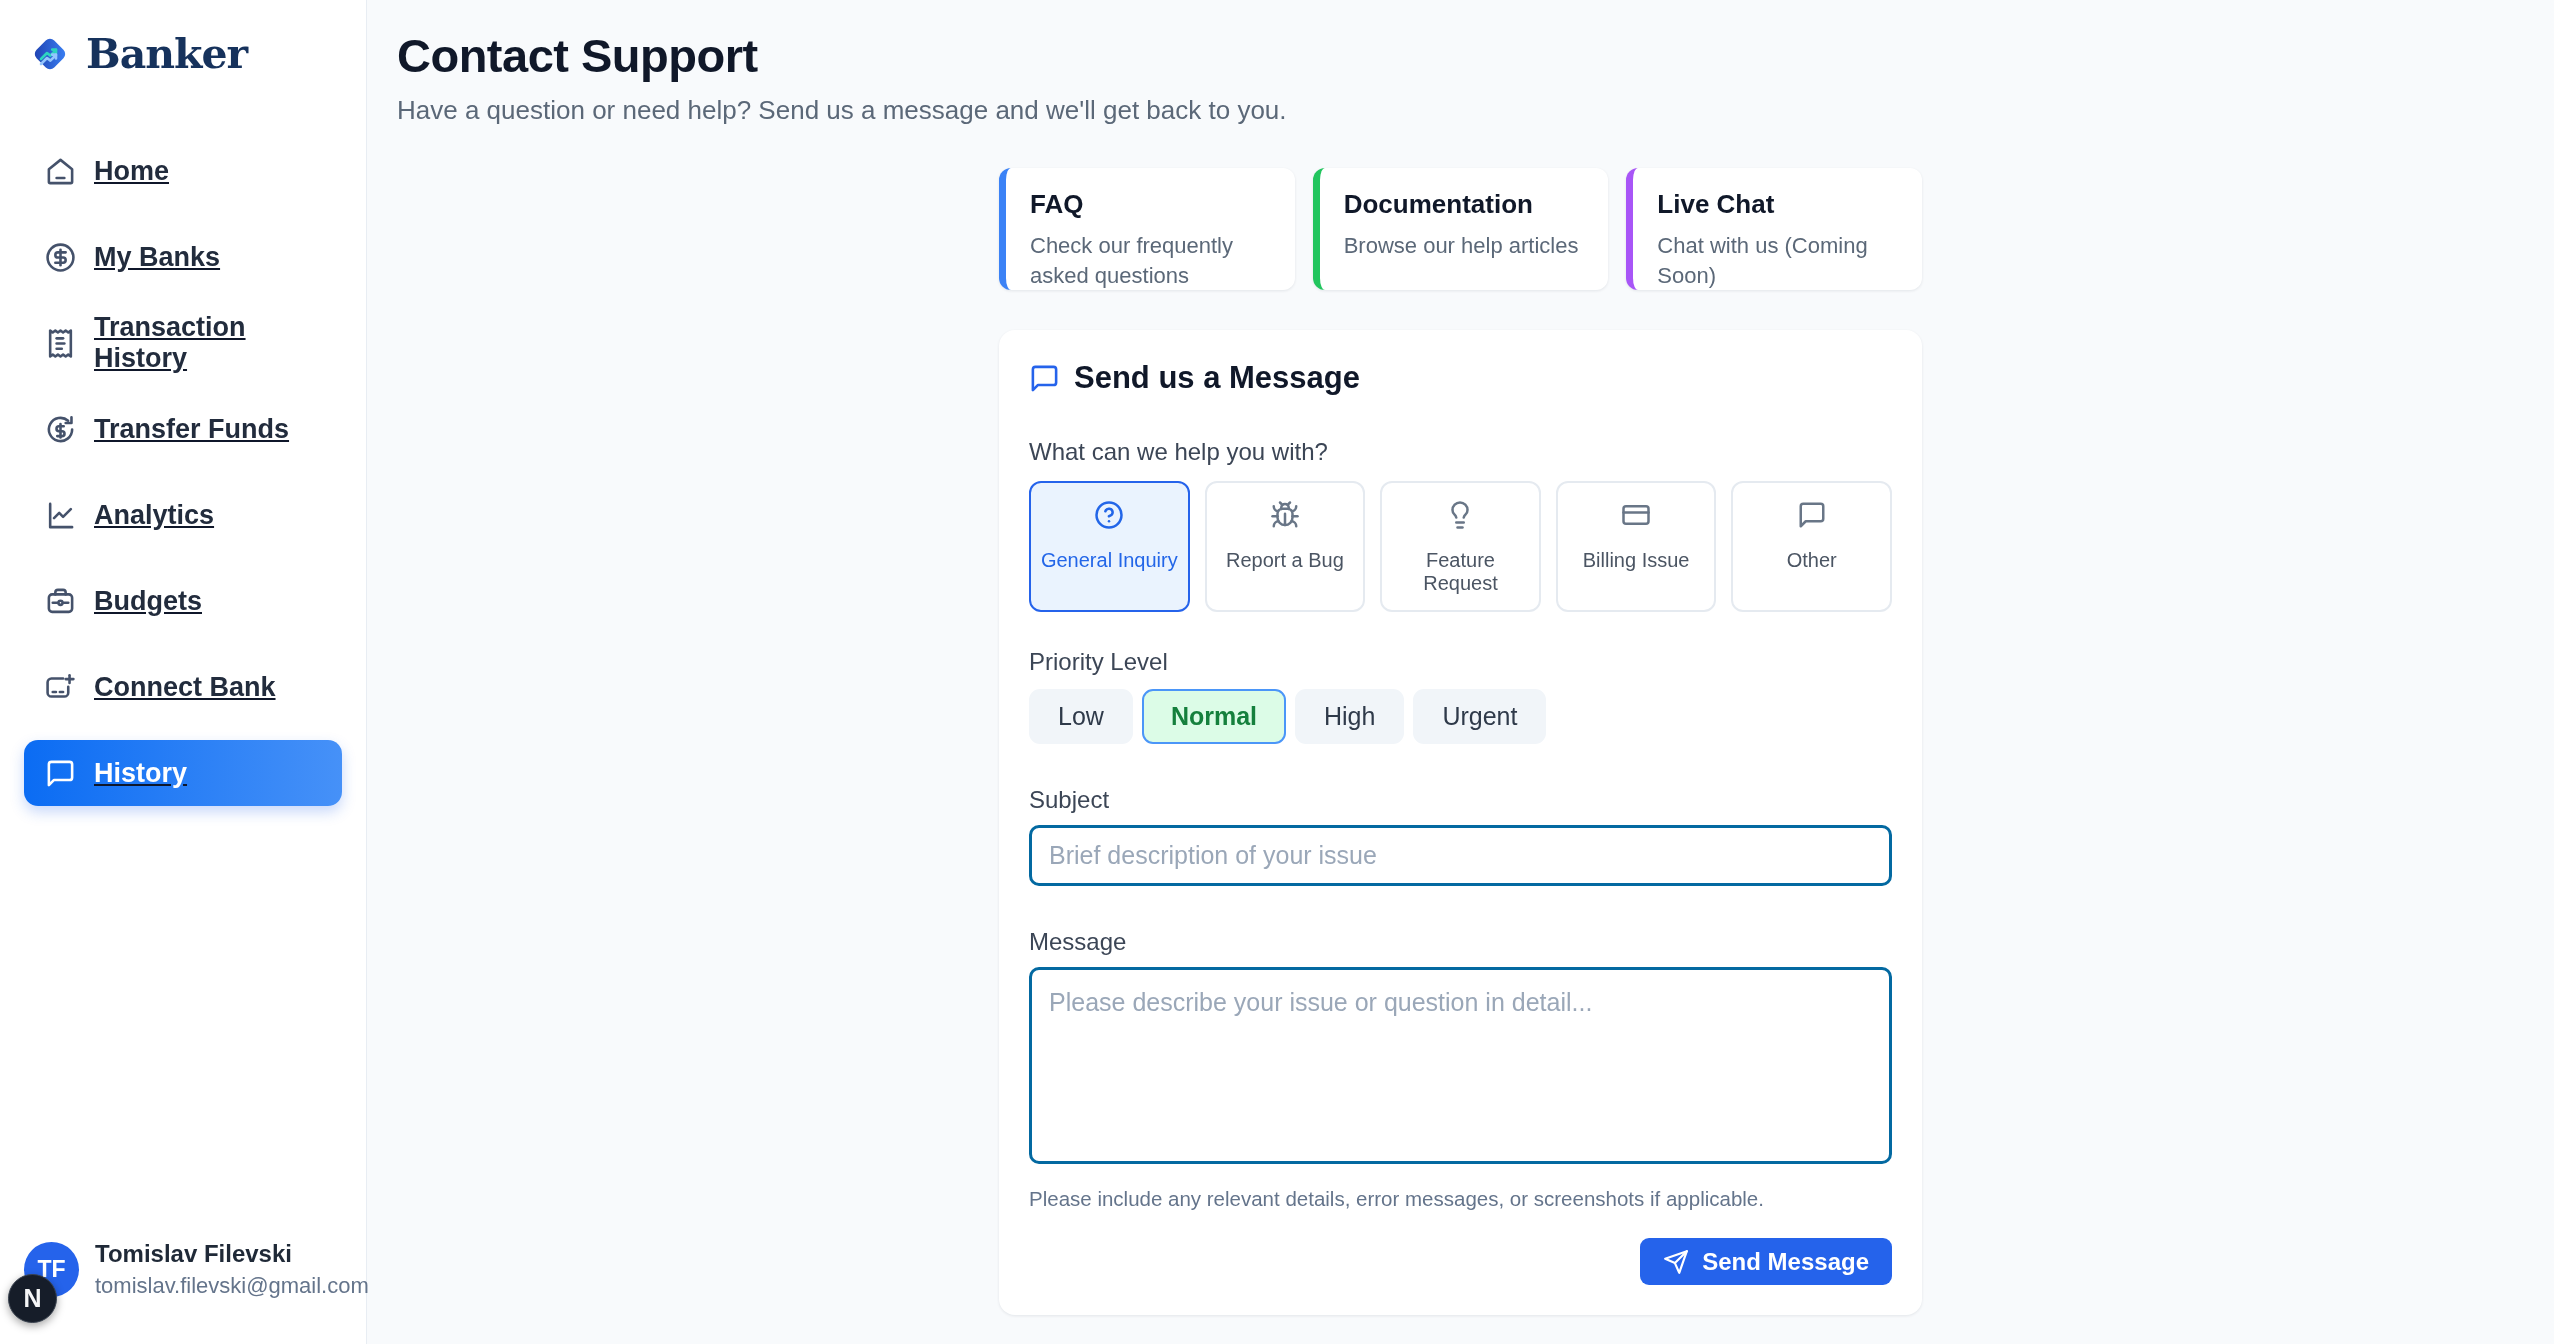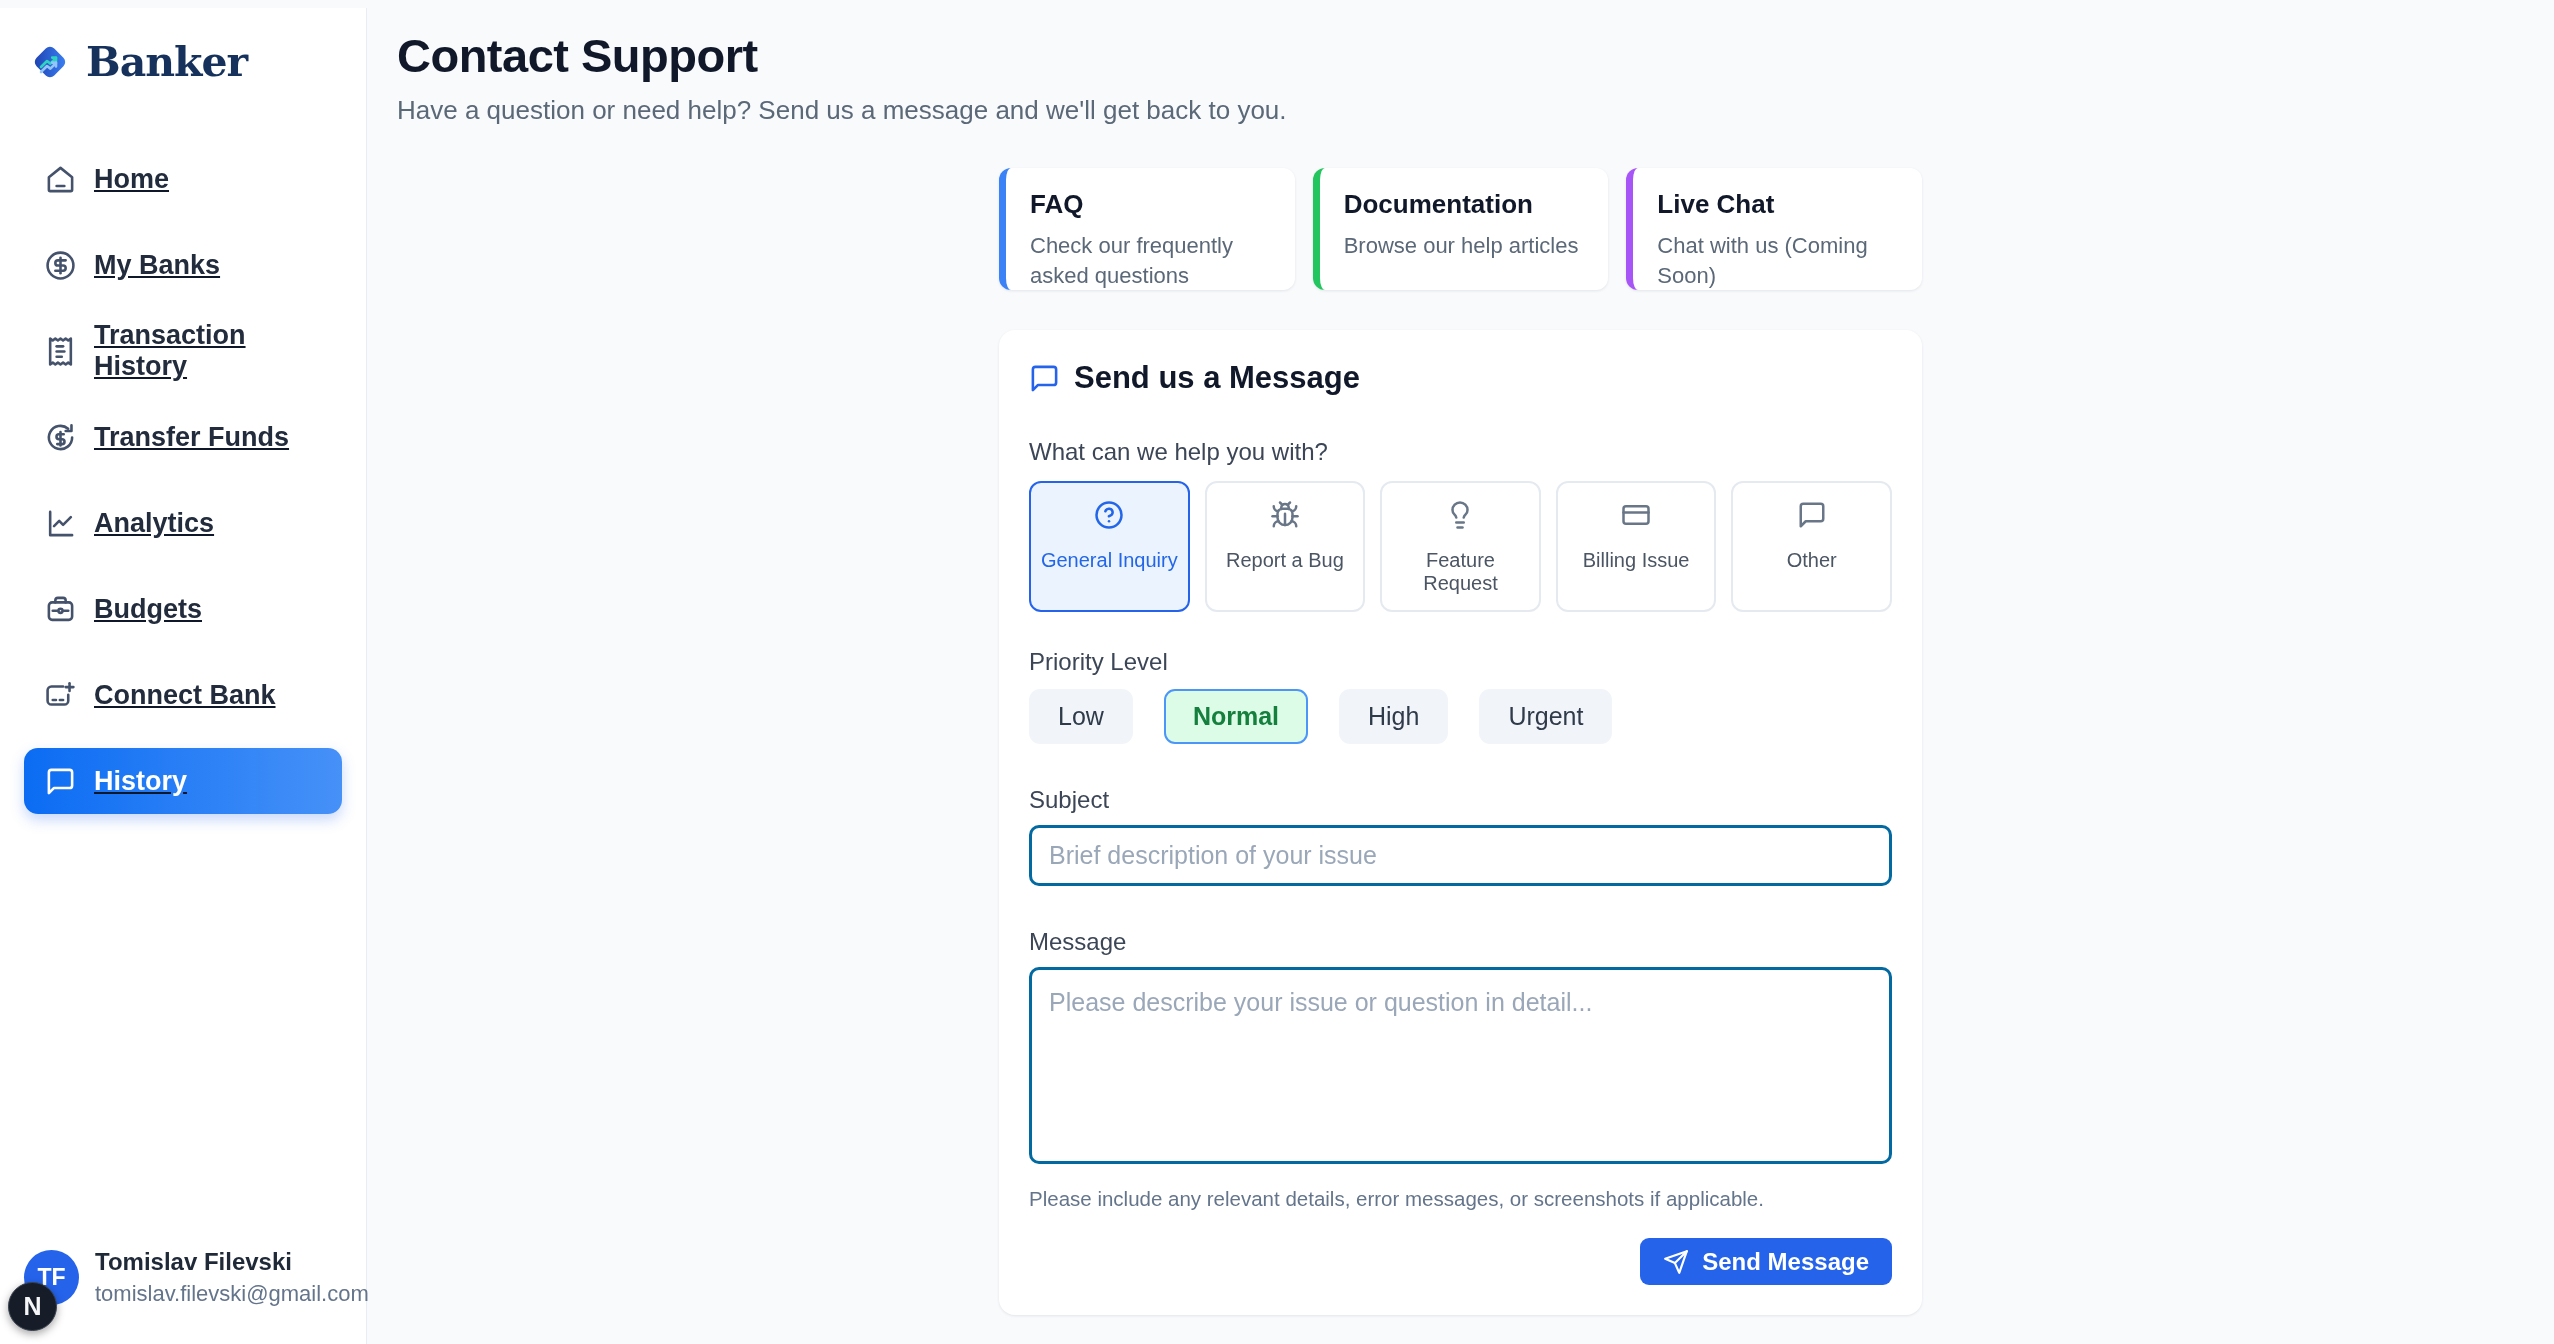--- a/index.html
+++ b/index.html
@@ -6,21 +6,21 @@
   html,body { width: 2554px; height: 1344px; overflow: hidden; }
   body {
     font-family: "Liberation Sans", sans-serif;
     background: #f8fafc;
     color: #0f172a;
   }
   .app { position: relative; width: 2554px; height: 1344px; }
 
   
   .sidebar {
-    position: absolute; left: 0; top: 8px; bottom: 0; width: 367px;
+    position: absolute; left: 0; top: 0; bottom: 0; width: 367px;
     background: #ffffff; border-right: 1px solid #e8edf3;
     padding: 30px 24px;
   }
   .logo { display: flex; align-items: center; gap: 12px; padding-left: 2px; cursor: pointer; }
   .logo-text {
     font-family: "DejaVu Serif", serif; font-weight: 700;
     font-size: 41px; color: #16325c; letter-spacing: -1px;
   }
   .nav { margin-top: 60px; display: flex; flex-direction: column; gap: 20px; text-decoration: underline; }
   .nav-item {
@@ -88,21 +88,21 @@
   .cat-btn {
     background: #fff; border: 2px solid #e5eaf0; border-radius: 12px;
     padding: 17px 6px 15px; display: flex; flex-direction: column;
     align-items: center; gap: 19px; cursor: pointer;
     font-size: 20px; color: #4b5563; font-family: inherit;
   }
   .cat-btn svg { width: 30px; height: 30px; stroke: #697687; }
   .cat-btn.selected { border-color: #2563eb; background: #eaf3fe; color: #2366e8; }
   .cat-btn.selected svg { stroke: #2366e8; }
 
-  .prio-row { display: flex; gap: 31px; margin-top: 13px; }
+  .prio-row { display: flex; gap: 9px; margin-top: 13px; }
   .prio-btn {
     background: #f1f5f9; border: 2px solid transparent; border-radius: 11px;
     padding: 11px 27px; font-size: 25px; color: #2f3a4a; cursor: pointer; font-family: inherit;
   }
   .prio-btn.selected {
     background: #dcfce7; color: #15803d; font-weight: 600; border-color: #4b96f8;
   }
 
   .text-input, .text-area {
     width: 100%; margin-top: 11px; border: 3px solid #0369a1; border-radius: 10px;

